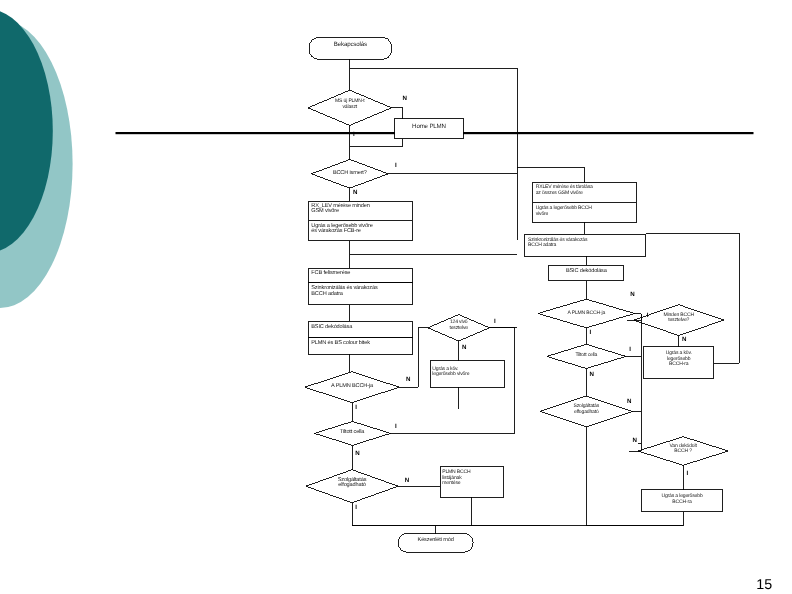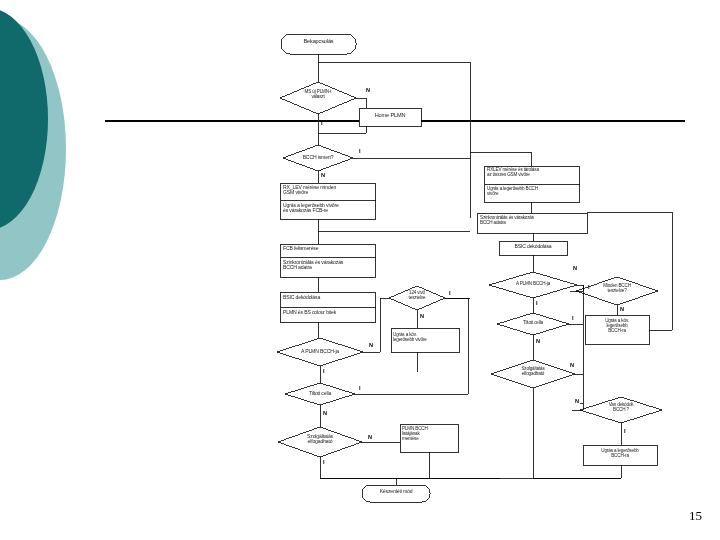--- a/index.html
+++ b/index.html
@@ -51,23 +51,23 @@
   .edgelabel{
     position:absolute;
     font-size:5.6px;
     font-weight:bold;
     color:#000;
     font-family:"Liberation Sans", sans-serif;
   }
 
   
   #pagenum{
-    position:absolute;right:18px;bottom:16px;
+    position:absolute;right:18px;bottom:2px;
     font-size:13px;color:#000;
-    font-family:Liberation Serif, serif;
+    font-family:Liberation Sans, sans-serif;
     margin-left:32px;
   }
 </style>
 </head>
 <body>
 
 <div id="slide">
 
   <div class="ellipse" id="ellipse-light"></div>
   <div class="ellipse" id="ellipse-dark"></div>

